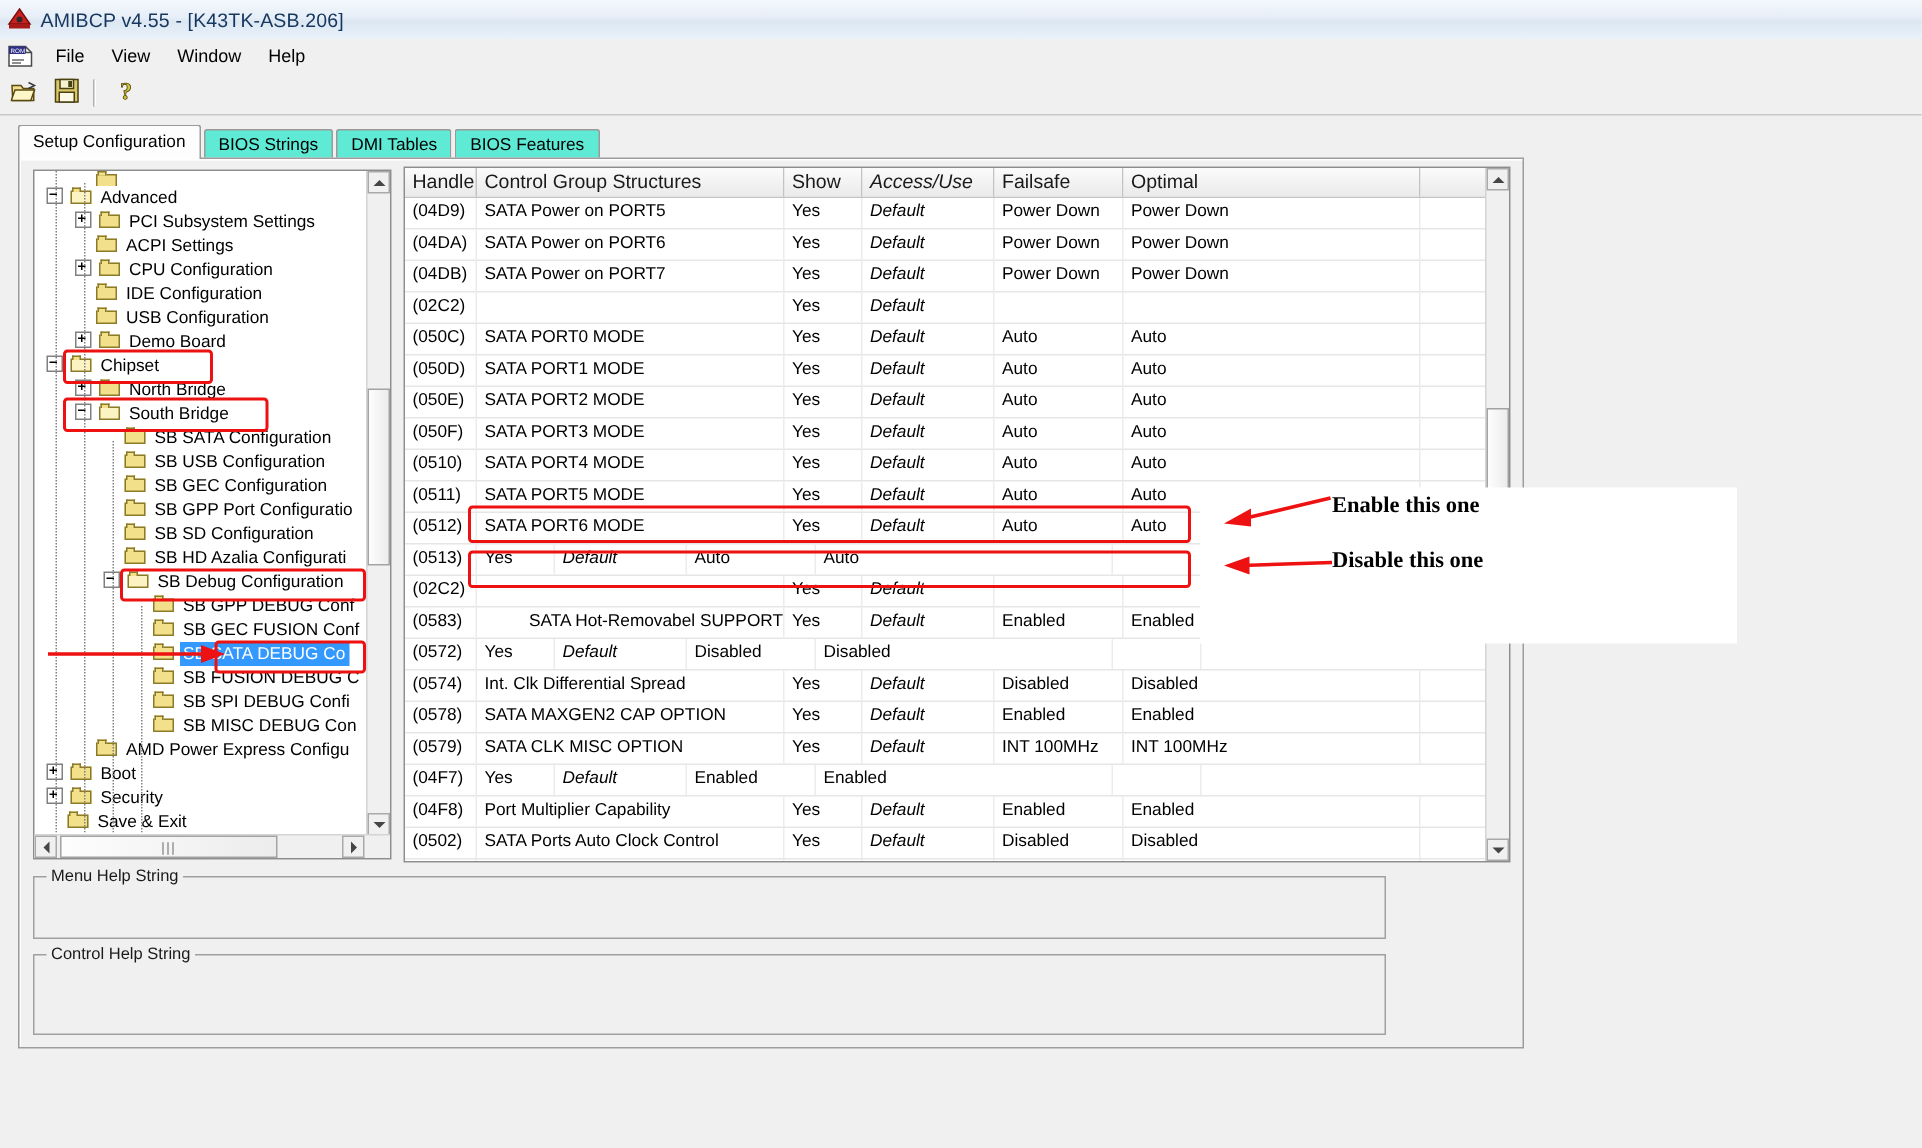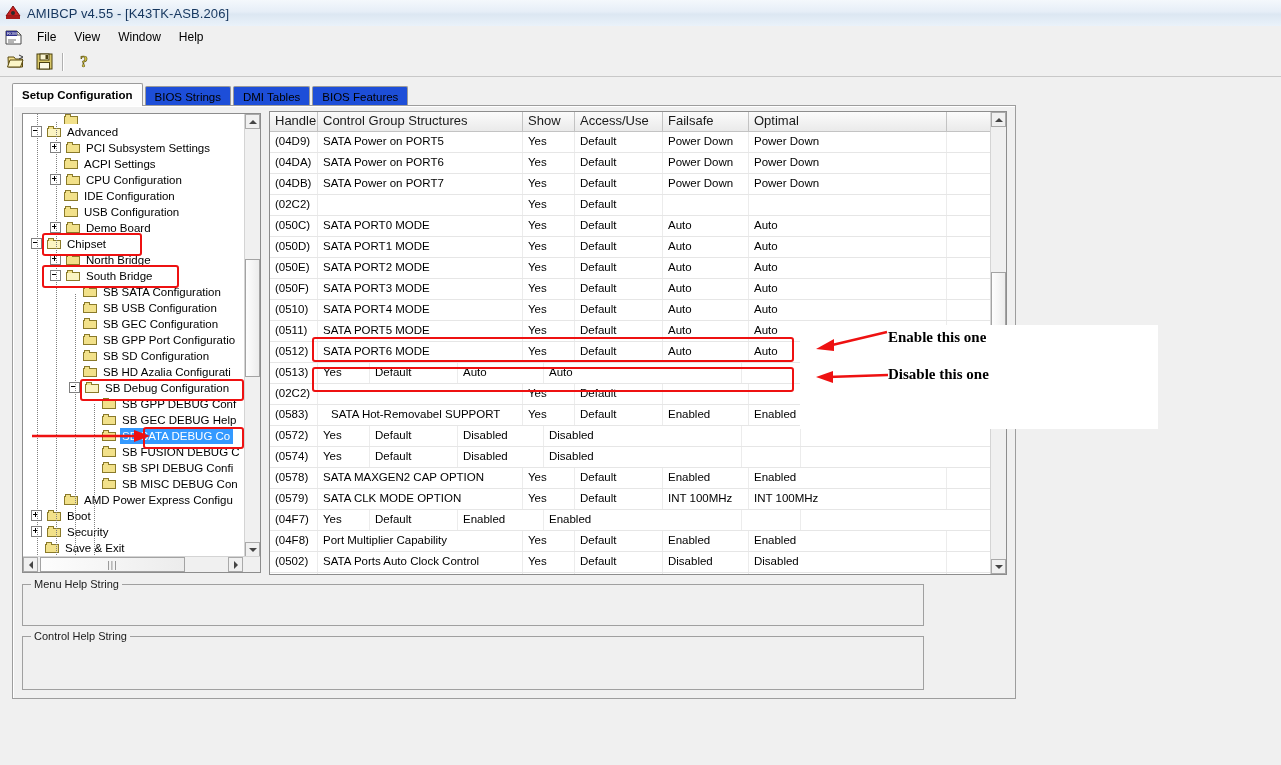--- a/index.html
+++ b/index.html
@@ -32,24 +32,24 @@
     position:absolute;left:0;top:48px;width:1281px;height:28px;
     background:#f0f0f0;border-bottom:1px solid #c8c8c8;
     display:flex;align-items:center;
   }
   .tbbtn{width:24px;height:23px;margin-left:4px;display:flex;align-items:center;justify-content:center;}
   .tbsep{width:1px;height:18px;background:#b0b0b0;margin:0 5px 0 6px;border-right:1px solid #fff;}
   
   #tabstrip{position:absolute;left:12px;top:84px;height:22px;display:flex;align-items:flex-end;}
   .tab{
     height:20px;line-height:20px;padding:0 9px;font-size:11.5px;
-    background:#1d4ed8;border:1px solid #9a9a9a;border-bottom:none;
+    background:#5eead4;border:1px solid #9a9a9a;border-bottom:none;
     border-radius:2px 2px 0 0;margin-right:2px;position:relative;top:1px;
   }
-  .tab.active{background:#fdfdfd;height:22px;line-height:22px;top:0;z-index:3;font-weight:bold;}
+  .tab.active{background:#fdfdfd;height:22px;line-height:22px;top:0;z-index:3;font-weight:normal;}
   
   #client{
     position:absolute;left:12px;top:105px;width:1002px;height:592px;
     background:#f0f0f0;border:1px solid #9d9d9d;box-shadow:1px 1px 0 #ffffff inset;
   }
   
   #treewrap{
     position:absolute;left:9px;top:7px;width:237px;height:458px;
     background:#fff;border:1px solid #8d8d8d;overflow:hidden;
   }
@@ -104,25 +104,25 @@
     background:linear-gradient(to bottom,#fbfbfb,#eaeaea);
   }
   .grow{display:flex;height:20px;border-bottom:1px solid #e6e6e6;position:relative;}
   .grow .gc{
     box-sizing:border-box;padding-left:5px;line-height:19px;font-size:11.5px;
     white-space:nowrap;overflow:hidden;border-right:1px solid #ececec;
   }
   .c-handle{width:48px;}
   .c-name{width:205px;}
   .c-show{width:52px;}
-  .c-access{width:88px;}
+  .c-access{width:88px;font-style:italic;}
   .c-failsafe{width:86px;}
   .c-optimal{width:198px;}
   .c-last{width:59px;border-right:none;}
-  .indent{padding-left:13px !important;}
+  .indent{padding-left:13px !important;text-align:right;}
   
   .groupbox{position:absolute;border:1px solid #a0a0a0;}
   .groupbox > .gtitle{
     position:absolute;top:-7px;left:8px;background:#f0f0f0;padding:0 3px;font-size:11px;color:#1a1a1a;
   }
   
   .redbox{position:absolute;border:2px solid #ee1111;border-radius:3px;pointer-events:none;}
   .whitecard{position:absolute;background:#fff;}
   .annot{position:absolute;font-family:"Liberation Serif", serif;font-weight:bold;font-size:15px;color:#000;white-space:nowrap;}
   svg.ann{position:absolute;overflow:visible;pointer-events:none;}
@@ -210,21 +210,21 @@
         <div class="tnode"><span class="spacer" style="width: 27px;"></span><span class="plus expandable"></span><span class="spacer" style="width: 5px;"></span><span class="folder"><i></i></span><span class="lbl">North Bridge</span></div>
         <div class="tnode"><span class="spacer" style="width: 27px;"></span><span class="plus"></span><span class="spacer" style="width: 5px;"></span><span class="folder open"><i></i></span><span class="lbl">South Bridge</span></div>
         <div class="tnode"><span class="spacer" style="width: 46px;"></span><span class="dots"></span><span class="spacer" style="width: 5px;"></span><span class="folder"><i></i></span><span class="lbl">SB SATA Configuration</span></div>
         <div class="tnode"><span class="spacer" style="width: 46px;"></span><span class="dots"></span><span class="spacer" style="width: 5px;"></span><span class="folder"><i></i></span><span class="lbl">SB USB Configuration</span></div>
         <div class="tnode"><span class="spacer" style="width: 46px;"></span><span class="dots"></span><span class="spacer" style="width: 5px;"></span><span class="folder"><i></i></span><span class="lbl">SB GEC Configuration</span></div>
         <div class="tnode"><span class="spacer" style="width: 46px;"></span><span class="dots"></span><span class="spacer" style="width: 5px;"></span><span class="folder"><i></i></span><span class="lbl">SB GPP Port Configuratio</span></div>
         <div class="tnode"><span class="spacer" style="width: 46px;"></span><span class="dots"></span><span class="spacer" style="width: 5px;"></span><span class="folder"><i></i></span><span class="lbl">SB SD Configuration</span></div>
         <div class="tnode"><span class="spacer" style="width: 46px;"></span><span class="dots"></span><span class="spacer" style="width: 5px;"></span><span class="folder"><i></i></span><span class="lbl">SB HD Azalia Configurati</span></div>
         <div class="tnode"><span class="spacer" style="width: 46px;"></span><span class="plus"></span><span class="spacer" style="width: 5px;"></span><span class="folder open"><i></i></span><span class="lbl">SB Debug Configuration</span></div>
         <div class="tnode"><span class="spacer" style="width: 65px;"></span><span class="dots"></span><span class="spacer" style="width: 5px;"></span><span class="folder"><i></i></span><span class="lbl">SB GPP DEBUG Conf</span></div>
-        <div class="tnode"><span class="spacer" style="width: 65px;"></span><span class="dots"></span><span class="spacer" style="width: 5px;"></span><span class="folder"><i></i></span><span class="lbl">SB GEC DEBUG Help</span></div>
+        <div class="tnode"><span class="spacer" style="width: 65px;"></span><span class="dots"></span><span class="spacer" style="width: 5px;"></span><span class="folder"><i></i></span><span class="lbl">SB GEC FUSION Conf</span></div>
         <div class="tnode sel"><span class="spacer" style="width: 65px;"></span><span class="dots"></span><span class="spacer" style="width: 5px;"></span><span class="folder"><i></i></span><span class="lbl">SB SATA DEBUG Co</span></div>
         <div class="tnode"><span class="spacer" style="width: 65px;"></span><span class="dots"></span><span class="spacer" style="width: 5px;"></span><span class="folder"><i></i></span><span class="lbl">SB FUSION DEBUG C</span></div>
         <div class="tnode"><span class="spacer" style="width: 65px;"></span><span class="dots"></span><span class="spacer" style="width: 5px;"></span><span class="folder"><i></i></span><span class="lbl">SB SPI DEBUG Confi</span></div>
         <div class="tnode"><span class="spacer" style="width: 65px;"></span><span class="dots"></span><span class="spacer" style="width: 5px;"></span><span class="folder"><i></i></span><span class="lbl">SB MISC DEBUG Con</span></div>
         <div class="tnode"><span class="spacer" style="width: 27px;"></span><span class="dots"></span><span class="spacer" style="width: 5px;"></span><span class="folder"><i></i></span><span class="lbl">AMD Power Express Configu</span></div>
         <div class="tnode"><span class="spacer" style="width: 8px;"></span><span class="plus expandable"></span><span class="spacer" style="width: 5px;"></span><span class="folder"><i></i></span><span class="lbl">Boot</span></div>
         <div class="tnode"><span class="spacer" style="width: 8px;"></span><span class="plus expandable"></span><span class="spacer" style="width: 5px;"></span><span class="folder"><i></i></span><span class="lbl">Security</span></div>
         <div class="tnode"><span class="spacer" style="width: 8px;"></span><span class="dots"></span><span class="spacer" style="width: 5px;"></span><span class="folder"><i></i></span><span class="lbl">Save &amp; Exit</span></div>
         <div class="dashline" style="left: 14px; top: 0px; height: 441px; z-index: 0;"></div>
         <div class="dashline" style="left: 33px; top: 8px; height: 433px; z-index: 0;"></div>
@@ -394,38 +394,39 @@
         <div class="grow">
           <div class="gc c-handle">(0572)</div>
           <div class="gc c-show">Yes</div>
           <div class="gc c-access">Default</div>
           <div class="gc c-failsafe">Disabled</div>
           <div class="gc c-optimal">Disabled</div>
           <div class="gc c-last"></div>
         </div>
         <div class="grow">
           <div class="gc c-handle">(0574)</div>
+          <div class="gc c-name">Int. Clk Differential Spread</div>
           <div class="gc c-show">Yes</div>
           <div class="gc c-access">Default</div>
           <div class="gc c-failsafe">Disabled</div>
           <div class="gc c-optimal">Disabled</div>
           <div class="gc c-last"></div>
         </div>
         <div class="grow">
           <div class="gc c-handle">(0578)</div>
           <div class="gc c-name">SATA MAXGEN2 CAP OPTION</div>
           <div class="gc c-show">Yes</div>
           <div class="gc c-access">Default</div>
           <div class="gc c-failsafe">Enabled</div>
           <div class="gc c-optimal">Enabled</div>
           <div class="gc c-last"></div>
         </div>
         <div class="grow">
           <div class="gc c-handle">(0579)</div>
-          <div class="gc c-name">SATA CLK MODE OPTION</div>
+          <div class="gc c-name">SATA CLK MISC OPTION</div>
           <div class="gc c-show">Yes</div>
           <div class="gc c-access">Default</div>
           <div class="gc c-failsafe">INT 100MHz</div>
           <div class="gc c-optimal">INT 100MHz</div>
           <div class="gc c-last"></div>
         </div>
         <div class="grow">
           <div class="gc c-handle">(04F7)</div>
           <div class="gc c-show">Yes</div>
           <div class="gc c-access">Default</div>

